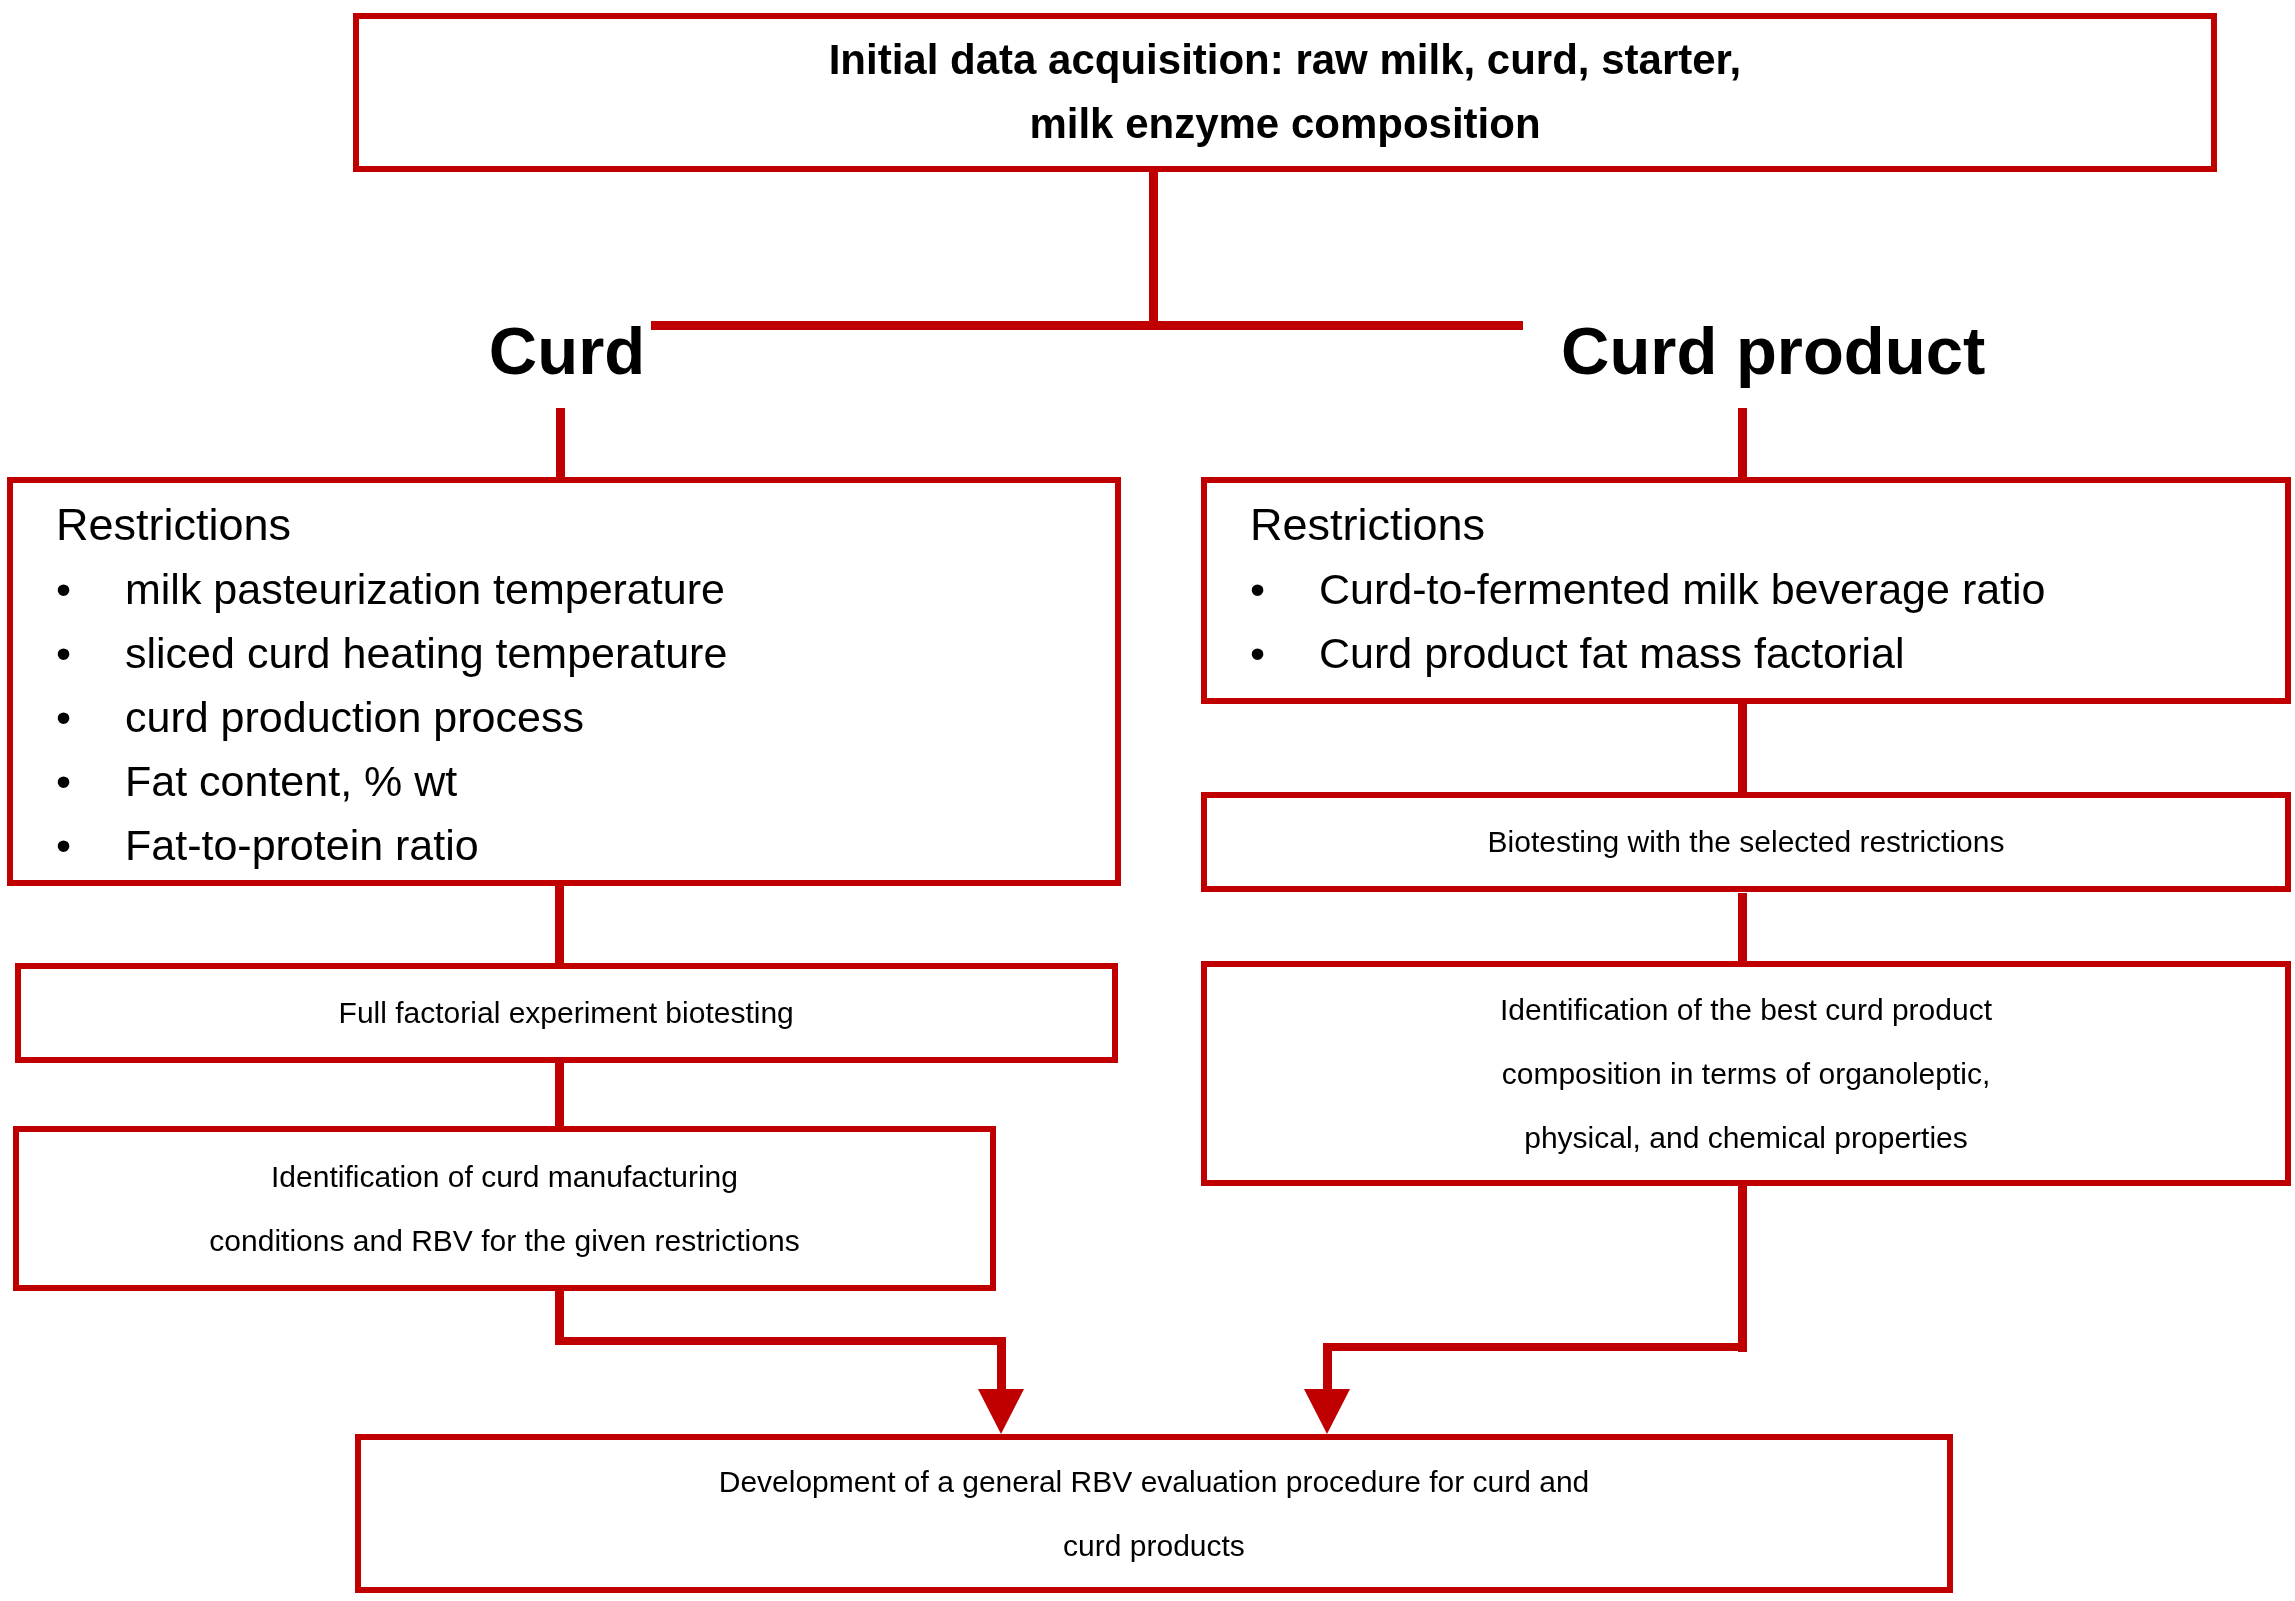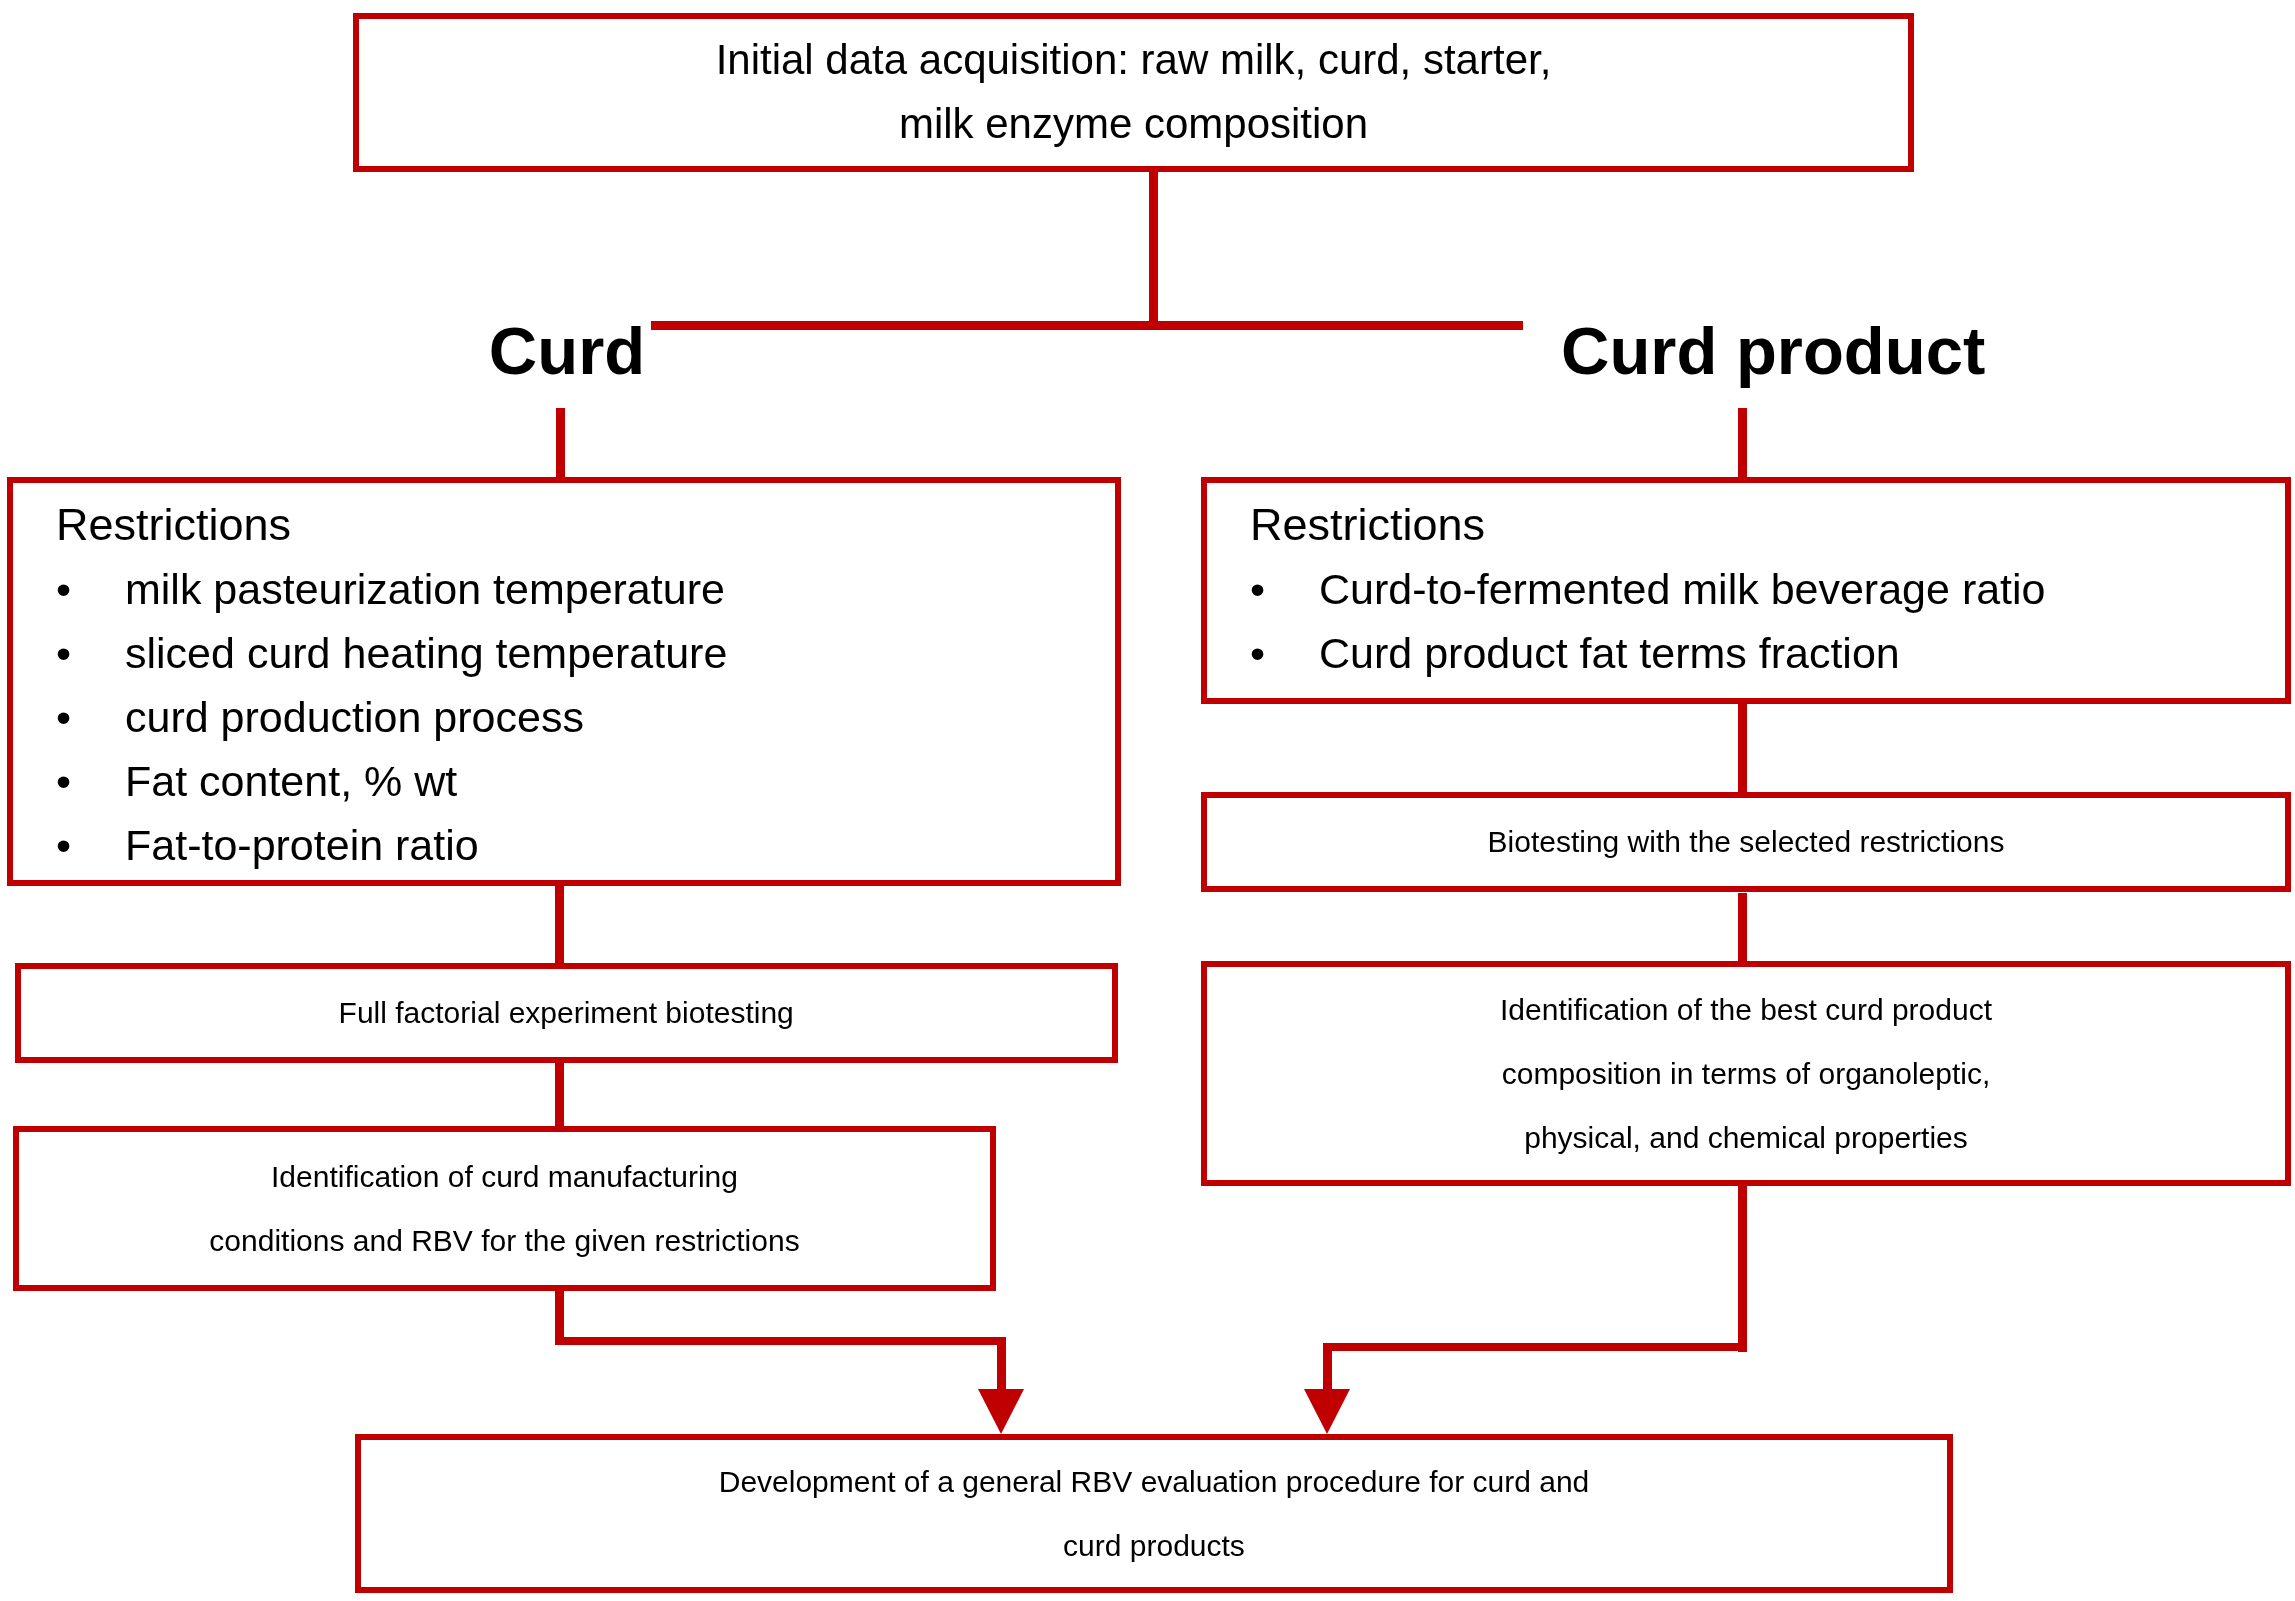--- a/index.html
+++ b/index.html
@@ -25,21 +25,21 @@
   }
   .box-center {
     display: flex;
     align-items: center;
     justify-content: center;
     text-align: center;
     font-size: 30px;
     line-height: 64px;
     white-space: pre-line;
   }
-  #node-initial { left: 353px; top: 12.6px;  width: 1561px; height: 159px; font-size: 42px; }
+  #node-initial { left: 353px; top: 12.6px;  width: 1864px; height: 159px; font-size: 42px; font-weight: bold; }
   #node-l1      { left: 7px;   top: 477px; width: 1114px; height: 409px; }
   #node-l2      { left: 14.7px;   top: 963px; width: 1103px; height: 100px; }
   #node-l3      { left: 13px;   top: 1126px; width: 983px; height: 165px; }
   #node-r1      { left: 1201px; top: 477px; width: 1090px; height: 227px; }
   #node-r2      { left: 1201px; top: 792px; width: 1090px; height: 100px; }
   #node-r3      { left: 1201px; top: 961px; width: 1090px; height: 225px; }
   #node-dev     { left: 355px;  top: 1434px; width: 1598px; height: 159px; }
 
   
   .restrictions { padding: 9.8px 14px 0 43px; }
@@ -151,21 +151,21 @@
 
   <div class="line" id="v-l3-elbow"></div>
   <div class="line" id="h-elbow-left"></div>
   <div class="line" id="v-arrow-left"></div>
   <div class="arrowhead" id="arrow-left"></div>
 
   <div class="node restrictions" id="node-r1">
     <div class="r-title">Restrictions</div>
     <ul>
       <li>Curd-to-fermented milk beverage ratio</li>
-      <li>Curd product fat terms fraction</li>
+      <li>Curd product fat mass factorial</li>
     </ul>
   </div>
 
   <div class="line" id="v-r1-r2"></div>
 
   <div class="node box-center" id="node-r2">Biotesting with the selected restrictions</div>
 
   <div class="line" id="v-r2-r3"></div>
 
   <div class="node box-center" id="node-r3">Identification of the best curd product

